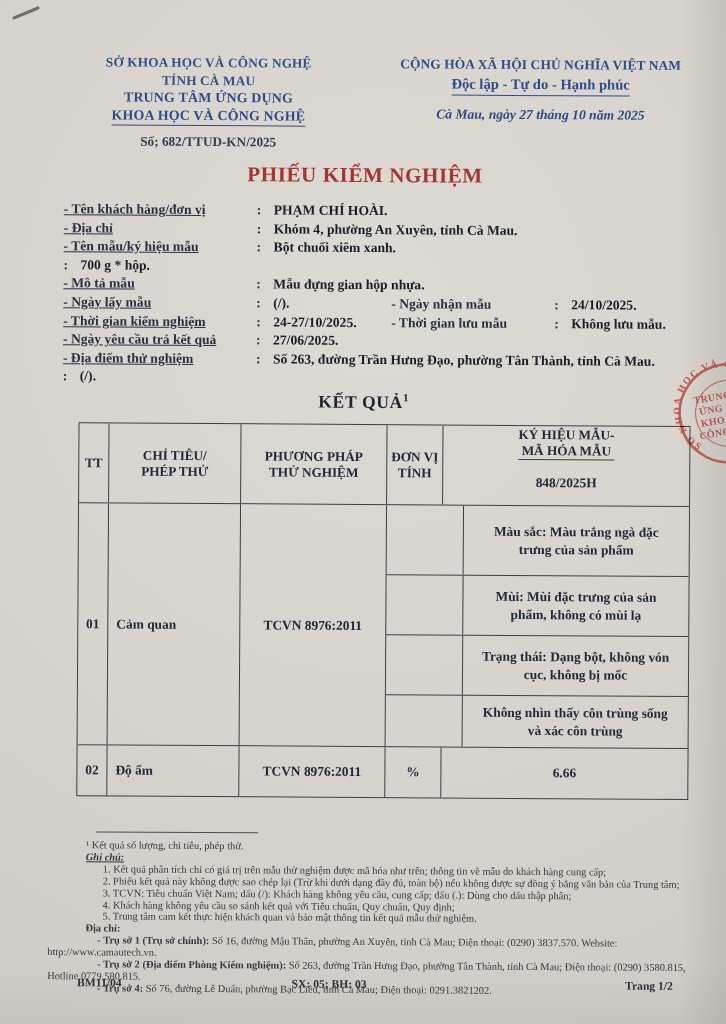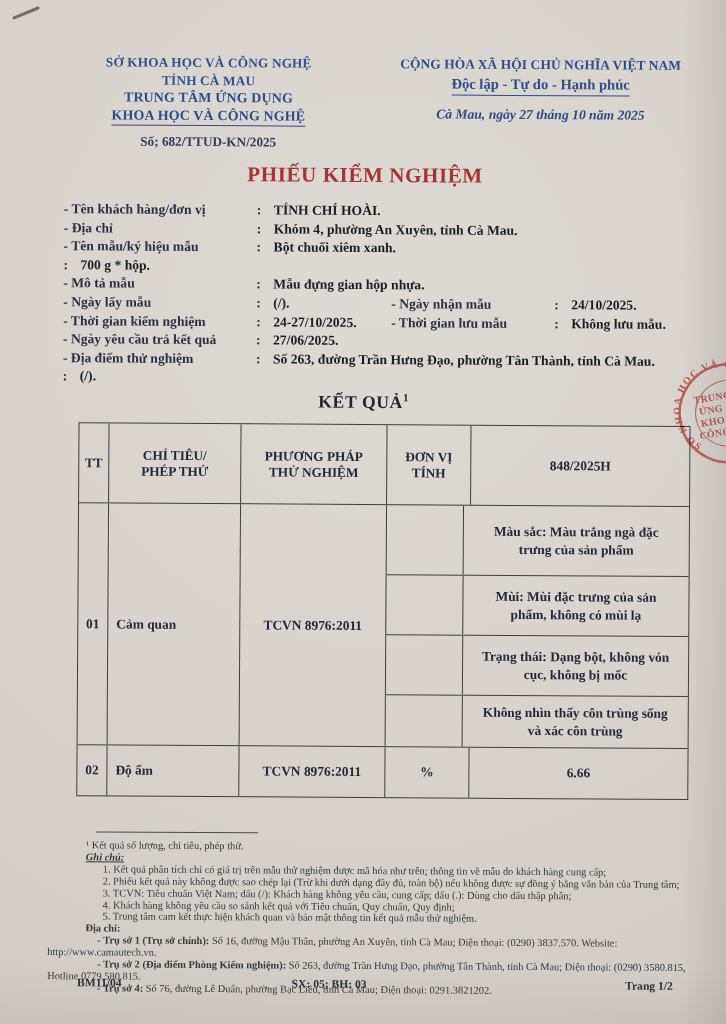--- a/index.html
+++ b/index.html
@@ -36,41 +36,41 @@
     border-bottom:1.6px solid #2d4d89; padding-bottom:2px; }
   .dateline { margin-top:11px; font-size:13.6px; font-weight:bold; font-style:italic; color:#2b4984; }
 
   
   .title { position:absolute; left:0; top:163px; width:726px; text-align:center;
     color:#a63430; font-size:21px; font-weight:bold; letter-spacing:.6px; }
 
   
   .info { position:absolute; left:62px; top:203px; width:648px; font-size:13.6px; font-weight:bold; }
   .irow { display:flex; height:18.6px; white-space:nowrap; }
-  .ilabel  { width:193px; flex:none; color:#2a3044; }
+  .ilabel  { width:193px; flex:none; color:#2a3044;text-decoration:underline; }
   .icolon  { width:17px;  flex:none; color:#2a3044; }
   .ival    { color:#191d28; }
   .ival.w1 { width:118px; flex:none; }
   .ilabel2 { width:163px; flex:none; color:#2a3044; }
 
   
   .kq { position:absolute; left:0; top:391px; width:726px; text-align:center;
     font-size:17.6px; font-weight:bold; color:#1f2430; letter-spacing:.6px; }
   .kq sup { font-size:11px; }
 
   
   .rt { position:absolute; left:78px; top:424px; width:612px; box-sizing:border-box;
     border:1.5px solid #3d3f46; font-weight:bold; font-size:13.4px; color:#22283a; }
   .rt .row { display:flex; }
   .cell { box-sizing:border-box; border-right:1.4px solid #3d3f46;
     display:flex; align-items:center; justify-content:center; text-align:center; }
   .c-tt { width:30px; flex:none; }
   .c-cr { width:132px; flex:none; }
   .c-me { width:146px; flex:none; }
-  .c-un { width:84px; flex:none; }
+  .c-un { width:56px; flex:none; }
   .c-sa { flex:1; border-right:none; }
   .hrow { height:79px; border-bottom:1.4px solid #3d3f46; }
   .th { white-space:pre-line; line-height:1.18; font-size:13.2px; }
   .sa-col { flex:1; display:flex; flex-direction:column; border-right:none; padding:0; }
   .sa-top { box-sizing:border-box; height:34px; border-bottom:1.4px solid #3d3f46;
     display:flex; align-items:center; justify-content:center; }
   .sa-bot { flex:1; display:flex; align-items:center; justify-content:center; }
   .brow1 { height:241px; border-bottom:1.4px solid #3d3f46; }
   .cr-left { justify-content:flex-start; text-align:left; padding-left:8px; }
   .srow { display:flex; box-sizing:border-box; border-bottom:1.4px solid #3d3f46; }
@@ -129,21 +129,21 @@
       <div><span class="nat2">Độc lập - Tự do - Hạnh phúc</span></div>
       <div class="dateline">Cà Mau, ngày 27 tháng 10 năm 2025</div>
     </div>
 
     <div class="title">PHIẾU KIỂM NGHIỆM</div>
 
     <div class="info">
       <div class="irow">
         <span class="ilabel">- Tên khách hàng/đơn vị</span>
           <span class="icolon">:</span>
-          <span class="ival">TÍNH CHÍ HOÀI.</span>
+          <span class="ival">PHẠM CHÍ HOÀI.</span>
       </div>
       <div class="irow">
         <span class="ilabel">- Địa chỉ</span>
           <span class="icolon">:</span>
           <span class="ival">Khóm 4, phường An Xuyên, tỉnh Cà Mau.</span>
       </div>
       <div class="irow">
         <span class="ilabel">- Tên mẫu/ký hiệu mẫu</span>
           <span class="icolon">:</span>
           <span class="ival">Bột chuối xiêm xanh.</span>
@@ -194,20 +194,22 @@
     <div class="rt">
       <div class="row hrow">
         <div class="cell c-tt th">TT</div>
         <div class="cell c-cr th">CHỈ TIÊU/
 PHÉP THỬ</div>
         <div class="cell c-me th">PHƯƠNG PHÁP
 THỬ NGHIỆM</div>
         <div class="cell c-un th">ĐƠN VỊ
 TÍNH</div>
         <div class="cell c-sa sa-col">
+          <div class="sa-top th">KÝ HIỆU MẪU-
+MÃ HÓA MẪU</div>
           <div class="sa-bot">848/2025H</div>
         </div>
       </div>
 
       <div class="row brow1">
         <div class="cell c-tt">01</div>
         <div class="cell c-cr cr-left">Cảm quan</div>
         <div class="cell c-me">TCVN 8976:2011</div>
         <div class="sa-col" style="flex:1">
           <div class="srow s1">

